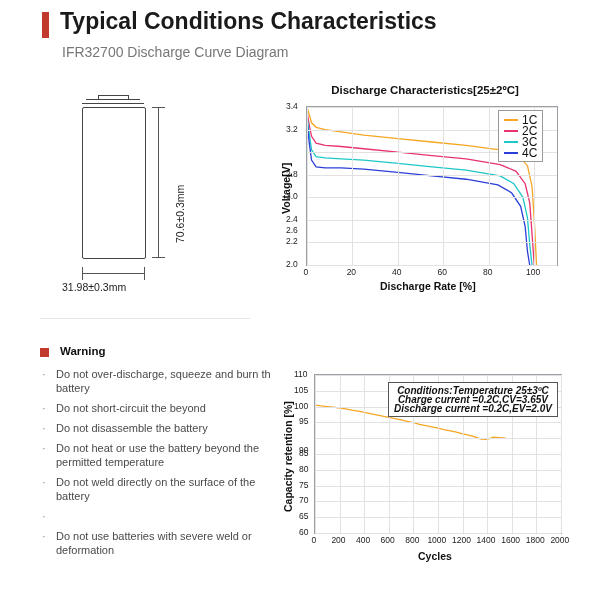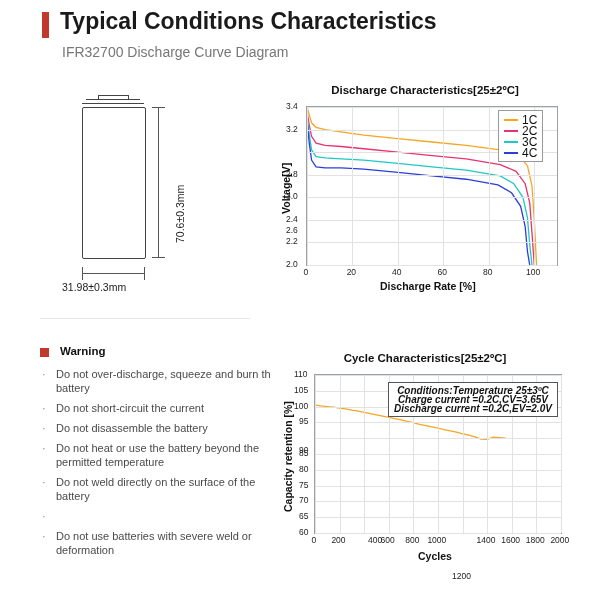--- a/index.html
+++ b/index.html
@@ -158,21 +158,21 @@
   <div class="warn">
     <div class="warn-bar"></div>
     <div class="warn-title">Warning</div>
     <div class="warn-list" id="warning-list">
         <div class="warn-item">
           <div class="warn-dot">·</div>
           <div class="warn-txt">Do not over-discharge, squeeze and burn the battery</div>
         </div>
         <div class="warn-item">
           <div class="warn-dot">·</div>
-          <div class="warn-txt">Do not short-circuit the current</div>
+          <div class="warn-txt">Do not short-circuit the beyond</div>
         </div>
         <div class="warn-item">
           <div class="warn-dot">·</div>
           <div class="warn-txt">Do not disassemble the battery</div>
         </div>
         <div class="warn-item">
           <div class="warn-dot">·</div>
           <div class="warn-txt">Do not heat or use the battery beyond the permitted temperature</div>
         </div>
         <div class="warn-item">
@@ -183,21 +183,20 @@
           <div class="warn-dot">·</div>
         </div>
         <div class="warn-item">
           <div class="warn-dot">·</div>
           <div class="warn-txt">Do not use batteries with severe weld or deformation</div>
         </div>
       </div>
   </div>
 
   <div class="chart" id="chart-cycle" style="left:270px;top:352px;width:310px;height:236px;">
-    <div class="chart-title">Cycle Characteristics[25±2ºC]</div>
     <div class="plot" id="plot-cycle" style="left:44px;top:22px;width:248px;height:160px;">
       <svg id="svg-cycle" width="246" height="158" style="position:absolute;left:0;top:0;">
           <polyline points="0.00,30.02 6.15,30.97 12.30,31.60 18.45,32.23 24.60,33.18 30.75,33.81 36.90,35.08 43.05,36.02 49.20,37.29 55.35,38.55 61.50,39.82 67.65,41.08 73.80,42.34 79.95,43.61 86.10,44.87 92.25,46.45 98.40,47.72 104.55,49.30 110.70,50.56 116.85,51.82 123.00,53.09 129.15,54.67 135.30,55.93 141.45,57.20 147.60,58.78 153.75,60.04 159.90,61.94 166.05,64.15 172.20,64.46 178.35,62.25 184.50,62.57 190.65,63.20" fill="none" stroke="#f5a623" stroke-width="1.3"></polyline>
         </svg>
     <div class="gl" style="left: 0px; top: 0px; width: 1px; height: 158px;"></div>
         <div class="gl" style="left: 24.6px; top: 0px; width: 1px; height: 158px;"></div>
         <div class="gl" style="left: 49.2px; top: 0px; width: 1px; height: 158px;"></div>
         <div class="gl" style="left: 73.8px; top: 0px; width: 1px; height: 158px;"></div>
         <div class="gl" style="left: 98.4px; top: 0px; width: 1px; height: 158px;"></div>
         <div class="gl" style="left: 123px; top: 0px; width: 1px; height: 158px;"></div>
@@ -214,25 +213,25 @@
         <div class="gl" style="left: 0px; top: 79px; height: 1px; width: 246px;"></div>
         <div class="gl" style="left: 0px; top: 63.2px; height: 1px; width: 246px;"></div>
         <div class="gl" style="left: 0px; top: 47.4px; height: 1px; width: 246px;"></div>
         <div class="gl" style="left: 0px; top: 31.6px; height: 1px; width: 246px;"></div>
         <div class="gl" style="left: 0px; top: 15.8px; height: 1px; width: 246px;"></div>
         <div class="gl" style="left: 0px; top: 0px; height: 1px; width: 246px;"></div>
       </div>
     <div id="cycle-xticks">
         <div class="tick-lbl" style="left: 41.6px; top: 183px;">0</div>
         <div class="tick-lbl" style="left: 61.4px; top: 183px;">200</div>
-        <div class="tick-lbl" style="left: 86px; top: 183px; margin-left: 12px;">400</div>
+        <div class="tick-lbl" style="left: 86px; top: 183px;">400</div>
         <div class="tick-lbl" style="left: 110.6px; top: 183px;">600</div>
         <div class="tick-lbl" style="left: 135.2px; top: 183px;">800</div>
         <div class="tick-lbl" style="left: 157.4px; top: 183px;">1000</div>
-        <div class="tick-lbl" style="left: 182px; top: 183px; margin-top: 36px;">1200</div>
+        <div class="tick-lbl" style="left: 182px; top: 183px;">1200</div>
         <div class="tick-lbl" style="left: 206.6px; top: 183px;">1400</div>
         <div class="tick-lbl" style="left: 231.2px; top: 183px;">1600</div>
         <div class="tick-lbl" style="left: 255.8px; top: 183px;">1800</div>
         <div class="tick-lbl" style="left: 280.4px; top: 183px;">2000</div>
       </div>
     <div id="cycle-yticks">
         <div class="tick-lbl" style="left: 29px; top: 175px;">60</div>
         <div class="tick-lbl" style="left: 29px; top: 159.2px;">65</div>
         <div class="tick-lbl" style="left: 29px; top: 143.4px;">70</div>
         <div class="tick-lbl" style="left: 29px; top: 127.6px;">75</div>

